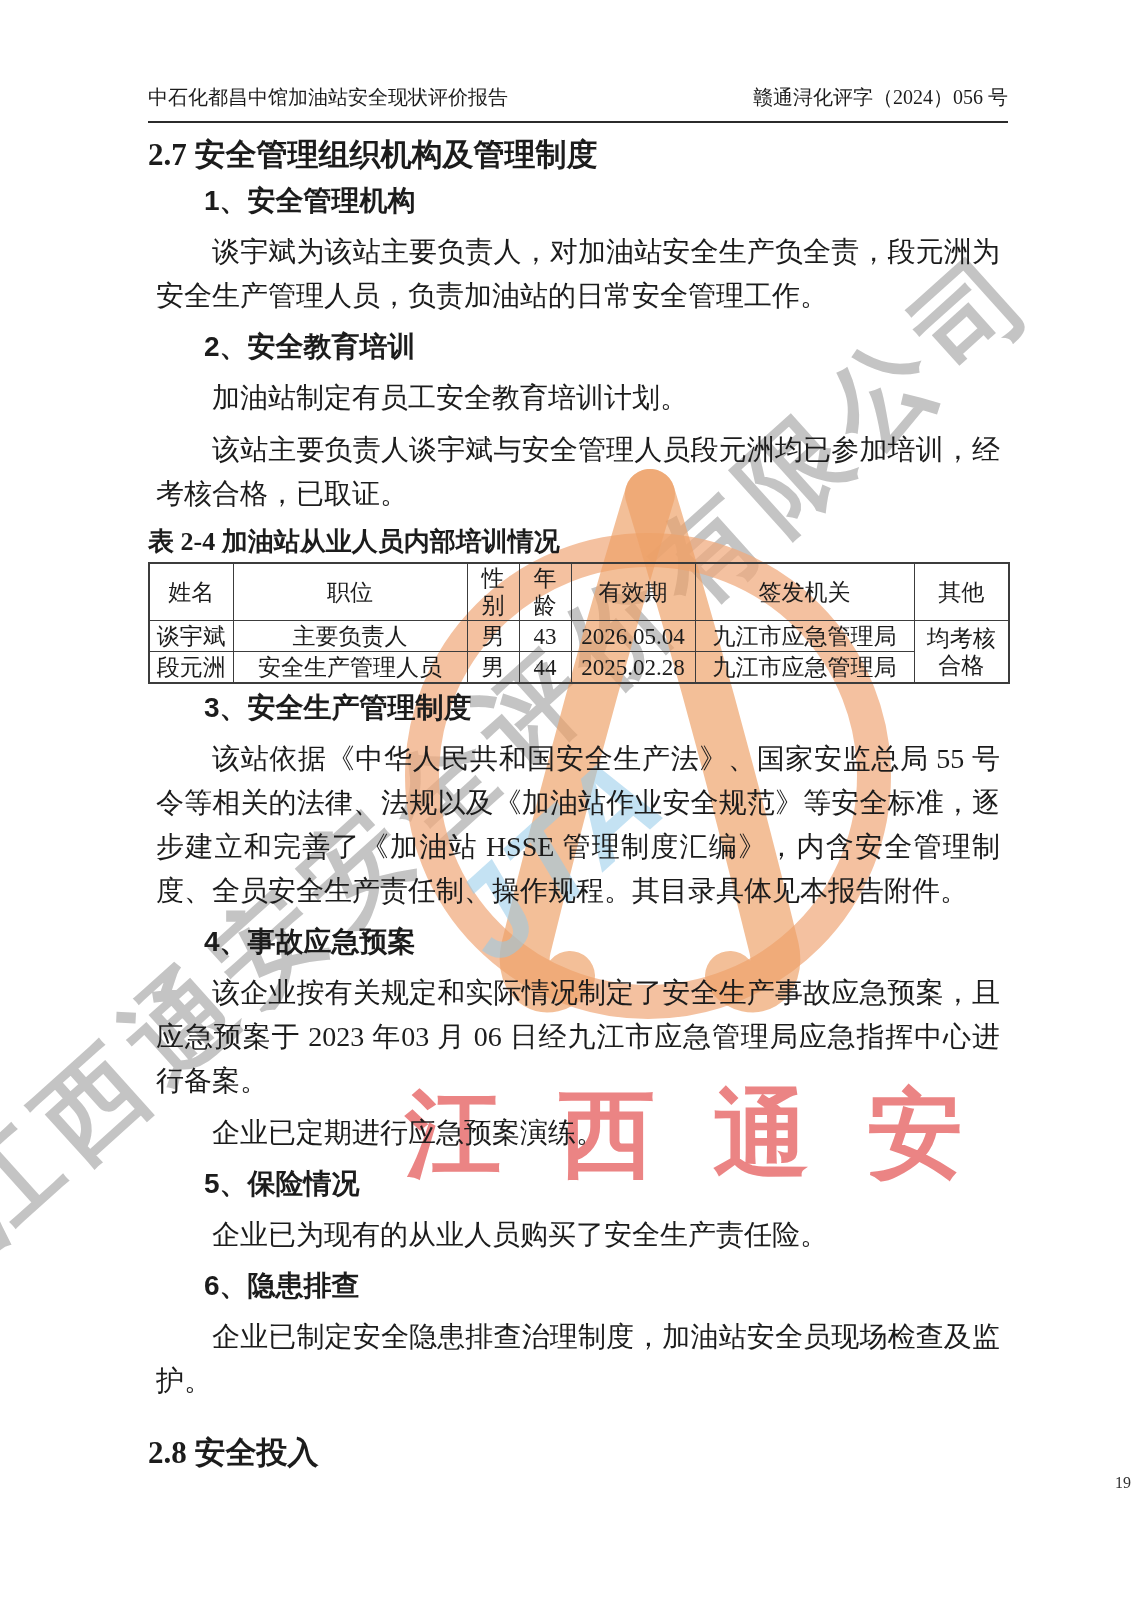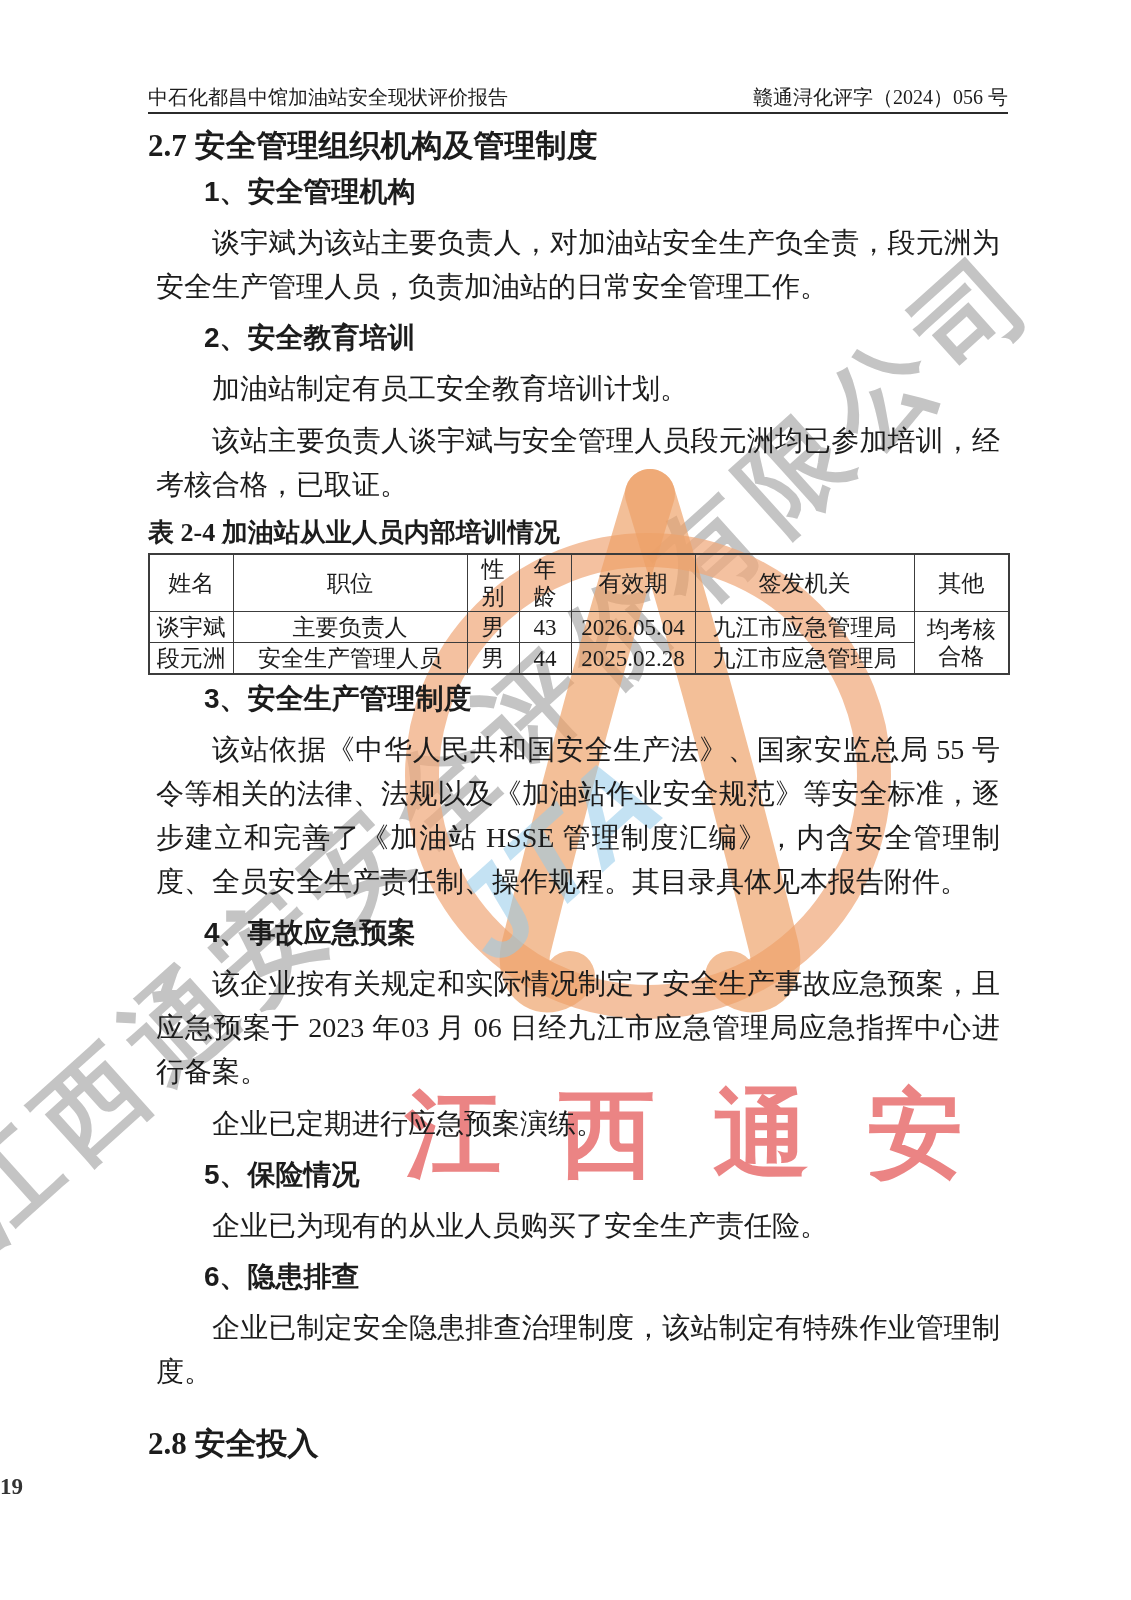--- a/index.html
+++ b/index.html
@@ -40,21 +40,21 @@
     color:rgba(226,80,80,0.70);
     line-height:104px;
   }
   .wm-logo{left:368px;top:428px;}
   
   .content{position:relative;z-index:1;padding:84px 123px 0 148px;}
   .report-header{
     display:flex;justify-content:space-between;align-items:flex-end;
     font-size:20px;line-height:26px;
     border-bottom:2px solid #2b2b2b;
-    padding-bottom:2px;
+    padding-bottom:11px;
     gap:48px;
   }
   h1.sec{
     font-size:31px;line-height:44px;font-weight:bold;
     margin:10px 0 0 0;
   }
   h1.sec.s28{margin-top:28px;}
   h3.sub{
     font-size:28px;line-height:42px;font-weight:bold;
     margin:3px 0 0 0;text-indent:2em;
@@ -74,21 +74,21 @@
     font-size:23px;
   }
   table.training th,table.training td{
     border:1px solid #3c3c3c;
     text-align:center;vertical-align:middle;
     padding:1px 6px;height:28px;line-height:27px;
     font-weight:normal;overflow:hidden;
   }
   .footer{
     position:absolute;left:0;top:1474px;width:100%;z-index:1;
-    text-align:left;font-size:23px;color:#333;font-weight:bold;
+    text-align:right;font-size:16px;color:#333;
   }
 </style>
 </head>
 <body>
 
 <div class="page">
 
   <div class="wm wm-gray">江西通安安全评价有限公司</div>
   <svg class="wm wm-logo" width="560" height="700" viewBox="0 0 560 700">
     <circle cx="280" cy="348" r="226" fill="none" stroke="#f0a97c" stroke-width="34" opacity="0.72"></circle>
@@ -160,21 +160,21 @@
     <p class="body">该站依据《中华人民共和国安全生产法》、国家安监总局 55 号令等相关的法律、法规以及《加油站作业安全规范》等安全标准，逐步建立和完善了《加油站 HSSE 管理制度汇编》，内含安全管理制度、全员安全生产责任制、操作规程。其目录具体见本报告附件。</p>
 
     <h3 class="sub">4、事故应急预案</h3>
     <p class="body">该企业按有关规定和实际情况制定了安全生产事故应急预案，且应急预案于 2023 年03 月 06 日经九江市应急管理局应急指挥中心进行备案。</p>
     <p class="body">企业已定期进行应急预案演练。</p>
 
     <h3 class="sub">5、保险情况</h3>
     <p class="body">企业已为现有的从业人员购买了安全生产责任险。</p>
 
     <h3 class="sub">6、隐患排查</h3>
-    <p class="body">企业已制定安全隐患排查治理制度，该站制定有特殊作业管理制度。</p>
+    <p class="body">企业已制定安全隐患排查治理制度，加油站安全员现场检查及监护。</p>
 
     <h1 class="sec s28">2.8 安全投入</h1>
 
   </div>
 
   <div class="footer">
     <span>19</span>
   </div>
 
 </div>

